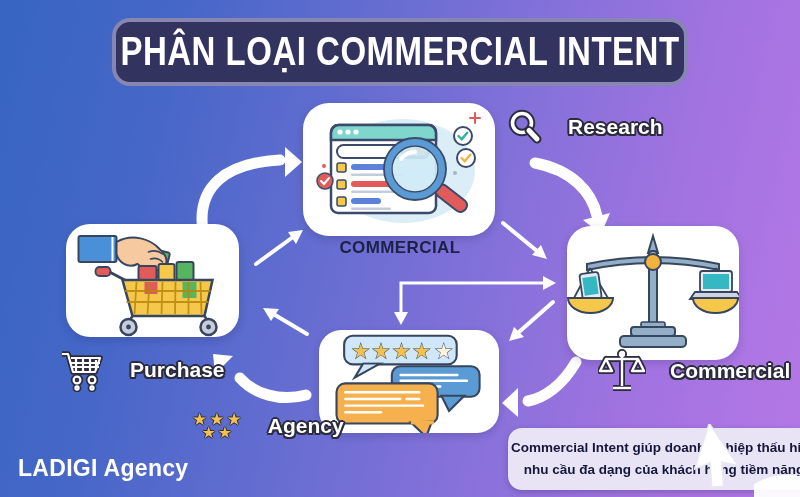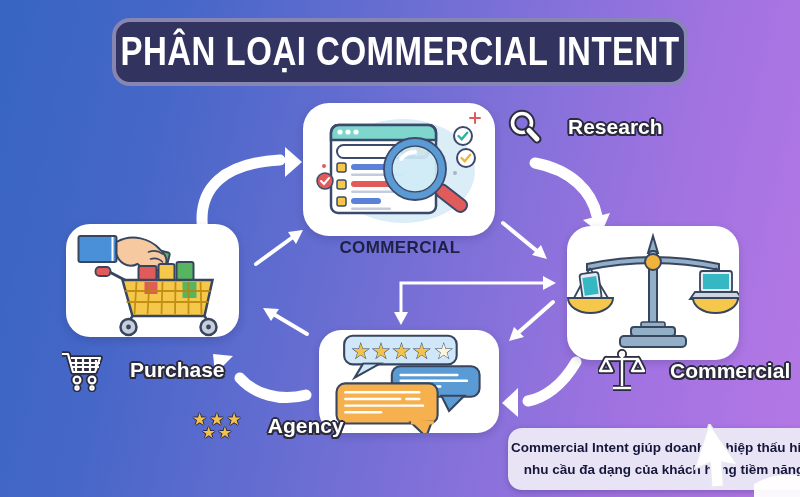--- a/index.html
+++ b/index.html
@@ -288,14 +288,15 @@
     <div>nhu cầu đa dạng của khách hàng tiềm năng</div>
   </div>
 
   <svg class="abs" style="left:694px;top:424px;" width="106" height="73" viewBox="0 0 53 36.5">
     <g transform="rotate(18 14 6)">
       <path d="M6 2 L6 26 L12.5 20.5 L17 32 L22.5 29.5 L18 18.5 L26 17.5 Z" fill="#fff" stroke="#e8e8f0" stroke-width="0.8"></path>
     </g>
     <path d="M30 30 q10 -6 23 -4 l0 12 l-23 0 z" fill="#fff" opacity="0.95"></path>
   </svg>
 
+  <div class="abs brand" style="left:18px;top:455px;">LADIGI Agency</div>
 
 </div>
 
 </body></html>

